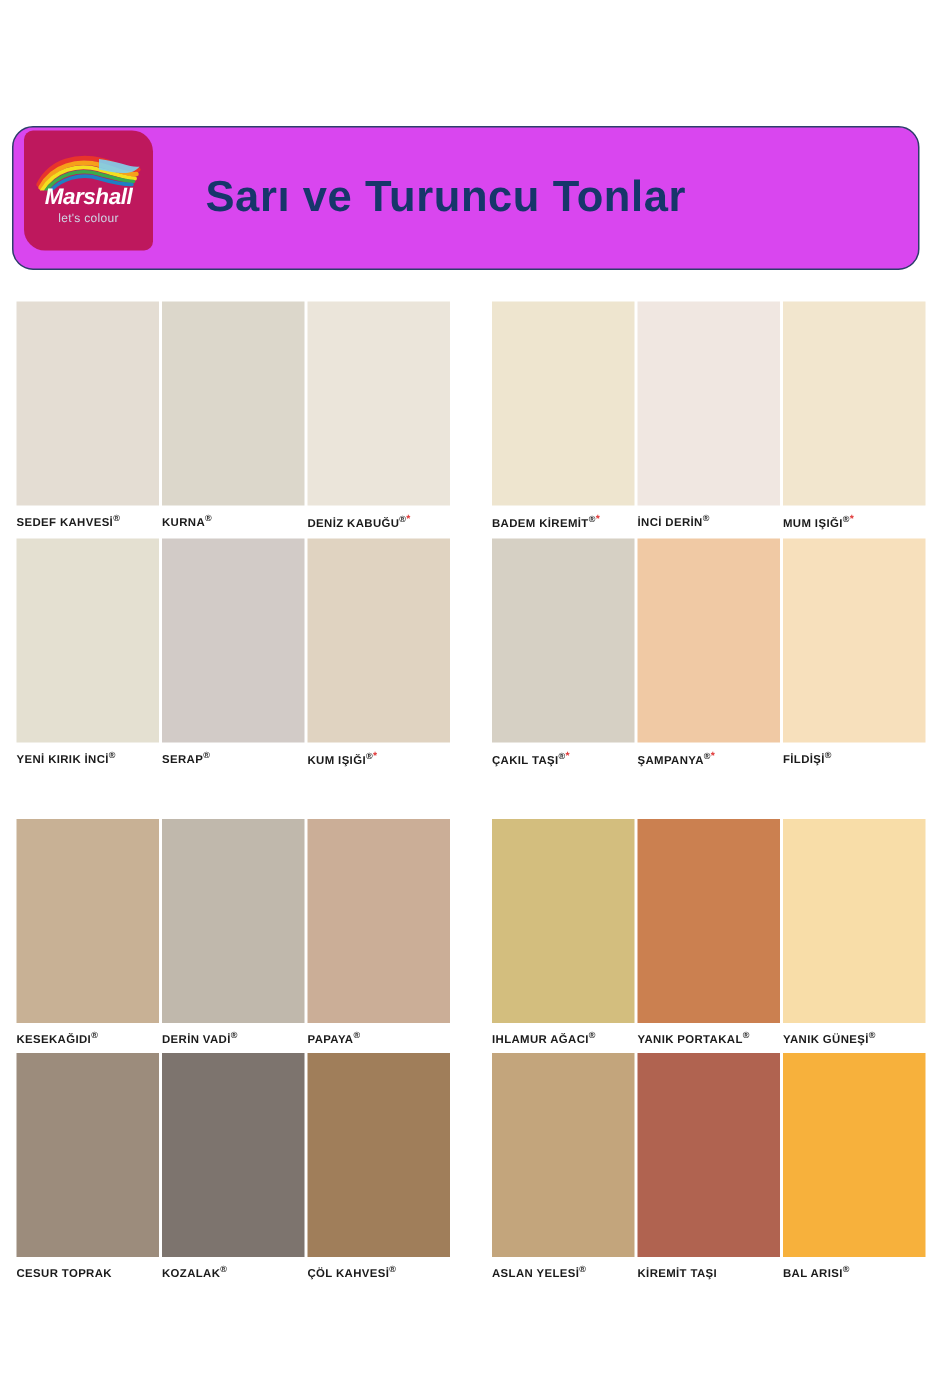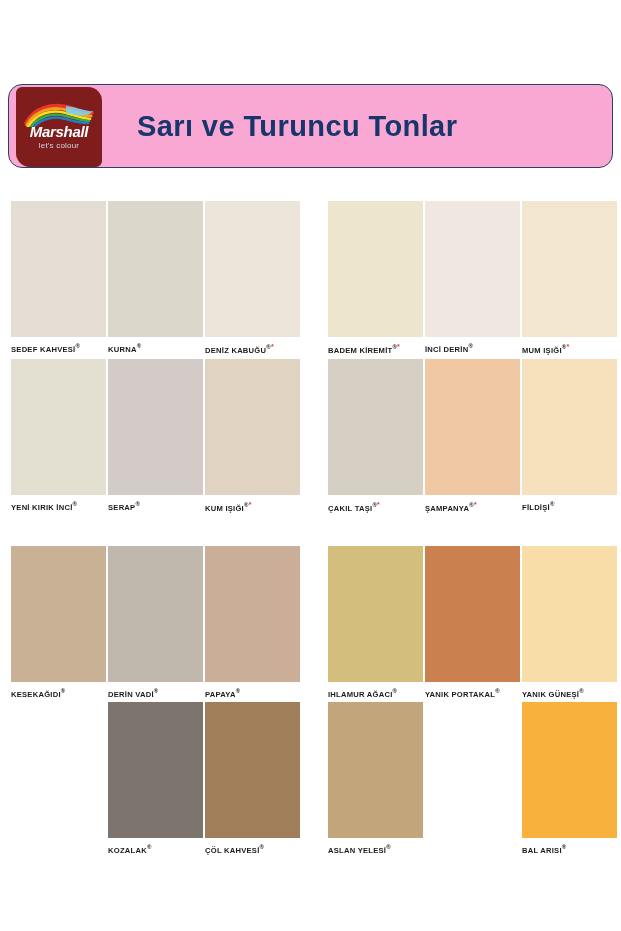--- a/index.html
+++ b/index.html
@@ -14,23 +14,23 @@
     position: relative;
     overflow: hidden;
   }
 
   
   .header {
     position: absolute;
     left: 8px;
     top: 84px;
     width: 605px;
-    height: 84px;
+    height: 96px;
     box-sizing: border-box;
-    background: #f9a8d4;
+    background: #d946ef;
     border: 1px solid #2c3e6b;
     border-radius: 14px 14px 14px 14px;
     border-top-left-radius: 14px;
     border-bottom-right-radius: 14px;
   }
   .header-title {
     position: absolute;
     left: 128px;
     top: 50%;
     transform: translateY(-50%);
@@ -41,21 +41,21 @@
     white-space: nowrap;
   }
 
   
   .logo-tile {
     position: absolute;
     left: 16px;
     top: 87px;
     width: 86px;
     height: 80px;
-    background: #7f1d1d;
+    background: #be185d;
     border-radius: 6px 14px 6px 14px;
     overflow: hidden;
   }
   .logo-swoosh {
     position: absolute;
     left: 8px;
     top: 14px;
     width: 70px;
     height: 26px;
   }
@@ -204,29 +204,37 @@
       <div class="label"><span>IHLAMUR AĞACI</span><span class="reg">®</span></div>
     </div>
     <div class="cell" style="left: 425px; top: 546px;">
       <div class="chip" style="background: rgb(203, 128, 80);"></div>
       <div class="label"><span>YANIK PORTAKAL</span><span class="reg">®</span></div>
     </div>
     <div class="cell" style="left: 522px; top: 546px;">
       <div class="chip" style="background: rgb(248, 221, 168);"></div>
       <div class="label"><span>YANIK GÜNEŞİ</span><span class="reg">®</span></div>
     </div>
+    <div class="cell" style="left: 11px; top: 702px;">
+      <div class="chip" style="background: rgb(156, 140, 124);"></div>
+      <div class="label"><span>CESUR TOPRAK</span></div>
+    </div>
     <div class="cell" style="left: 108px; top: 702px;">
       <div class="chip" style="background: rgb(125, 116, 110);"></div>
       <div class="label"><span>KOZALAK</span><span class="reg">®</span></div>
     </div>
     <div class="cell" style="left: 205px; top: 702px;">
       <div class="chip" style="background: rgb(160, 126, 90);"></div>
       <div class="label"><span>ÇÖL KAHVESİ</span><span class="reg">®</span></div>
     </div>
     <div class="cell" style="left: 328px; top: 702px;">
       <div class="chip" style="background: rgb(195, 165, 124);"></div>
       <div class="label"><span>ASLAN YELESİ</span><span class="reg">®</span></div>
     </div>
+    <div class="cell" style="left: 425px; top: 702px;">
+      <div class="chip" style="background: rgb(176, 99, 80);"></div>
+      <div class="label"><span>KİREMİT TAŞI</span></div>
+    </div>
     <div class="cell" style="left: 522px; top: 702px;">
       <div class="chip" style="background: rgb(247, 177, 60);"></div>
       <div class="label"><span>BAL ARISI</span><span class="reg">®</span></div>
     </div>
   </div>
 
 </body></html>

